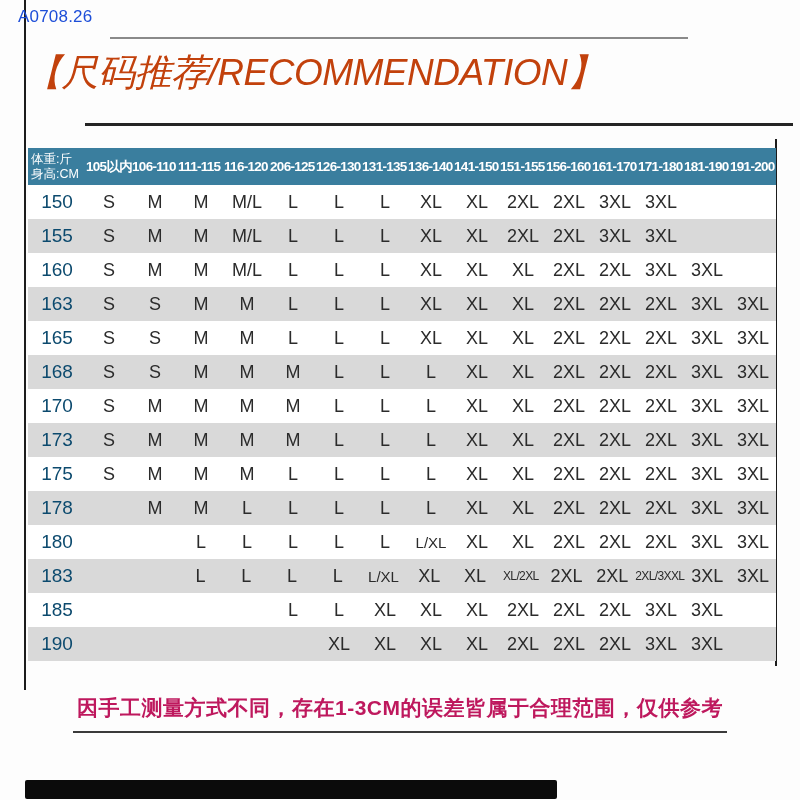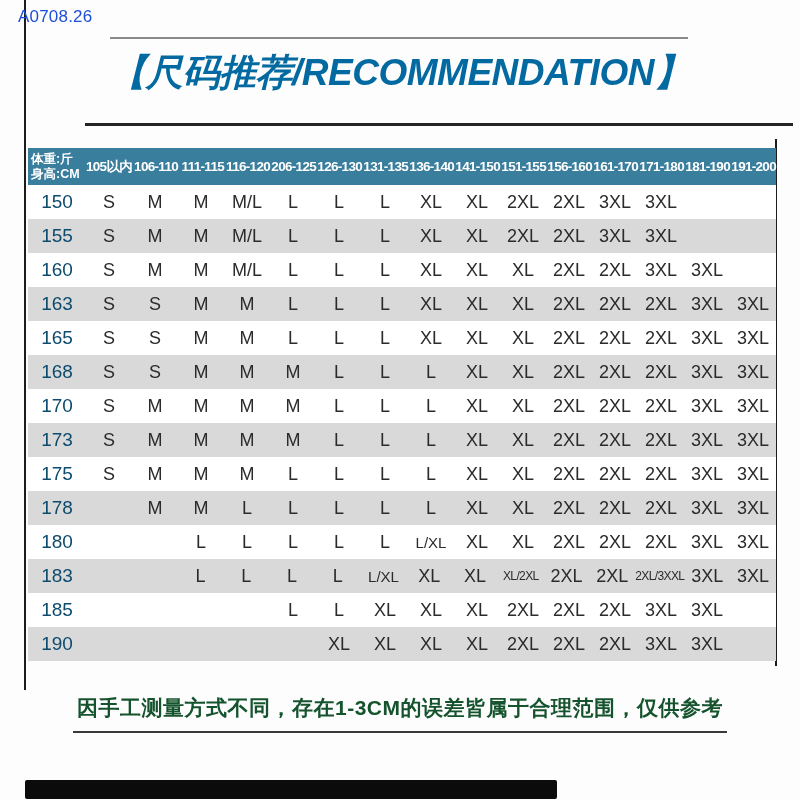--- a/index.html
+++ b/index.html
@@ -14,45 +14,45 @@
   .vline{position:absolute;width:2px;background:#1c1c1c;}
   .vline.left{left:24px;top:0;height:690px;}
   .vline.right{left:775px;top:139px;height:527px;}
   .topline{position:absolute;left:110px;top:37px;width:578px;height:2px;background:#8a8a8a;}
   .titleline{position:absolute;left:85px;top:123px;width:708px;height:3px;background:#242424;}
 
   .code{position:absolute;left:18px;top:7px;font-size:17px;color:#1d4ed8;letter-spacing:0.2px;}
 
   .title{
     position:absolute;left:25px;top:48px;width:750px;margin:0;
-    text-align:center;font-size:37px;font-weight:700;font-style:italic;
-    color:#0369a1;letter-spacing:-0.5px;white-space:nowrap;
+    text-align:left;font-size:37px;font-weight:400;font-style:italic;
+    color:#c2410c;letter-spacing:-0.5px;white-space:nowrap;
   }
 
   
   .table{position:absolute;left:28px;top:148px;width:748px;}
   .thead{
     display:grid;grid-template-columns:58px repeat(15,1fr);
     background:var(--teal,#3a7e9e);color:#fff;height:37px;align-items:center;
   }
-  .corner{font-size:12.5px;font-weight:bold;line-height:1.2;padding-left:3px;white-space:nowrap;}
-  .wcol{font-size:13.5px;font-weight:bold;text-align:right;letter-spacing:-0.7px;white-space:nowrap;}
+  .corner{font-size:12.5px;font-weight:normal;line-height:1.2;padding-left:3px;white-space:nowrap;}
+  .wcol{font-size:13.5px;font-weight:bold;text-align:left;letter-spacing:-0.7px;white-space:nowrap;}
   .trow{
     display:grid;grid-template-columns:58px repeat(15,1fr);
     height:34px;align-items:center;background:#fff;
   }
   .trow.alt{background:var(--rowalt,#d9d9d9);}
   .hcell{font-size:19px;color:#0c4a6e;text-align:center;}
   .scell{font-size:18px;color:#2b2b2b;text-align:center;white-space:nowrap;overflow:visible;}
   .scell.sz-s{font-size:15px;}
   .scell.sz-xs{font-size:12px;letter-spacing:-0.6px;}
 
   .note-wrap{position:absolute;left:25px;top:694px;width:750px;text-align:center;}
   .note{
-    display:inline-block;font-size:21px;font-weight:bold;color:#14532d;
+    display:inline-block;font-size:21px;font-weight:bold;color:#be185d;
     padding:0 4px 9px 4px;border-bottom:2px solid #3a3a3a;letter-spacing:0.5px;white-space:nowrap;
   }
 
   .bottom-bar{position:absolute;left:25px;top:780px;width:532px;height:19px;background:#0b0b0b;border-radius:2px;}
 </style>
 </head>
 <body>
 
 <div class="page">
   <div class="vline left"></div>

